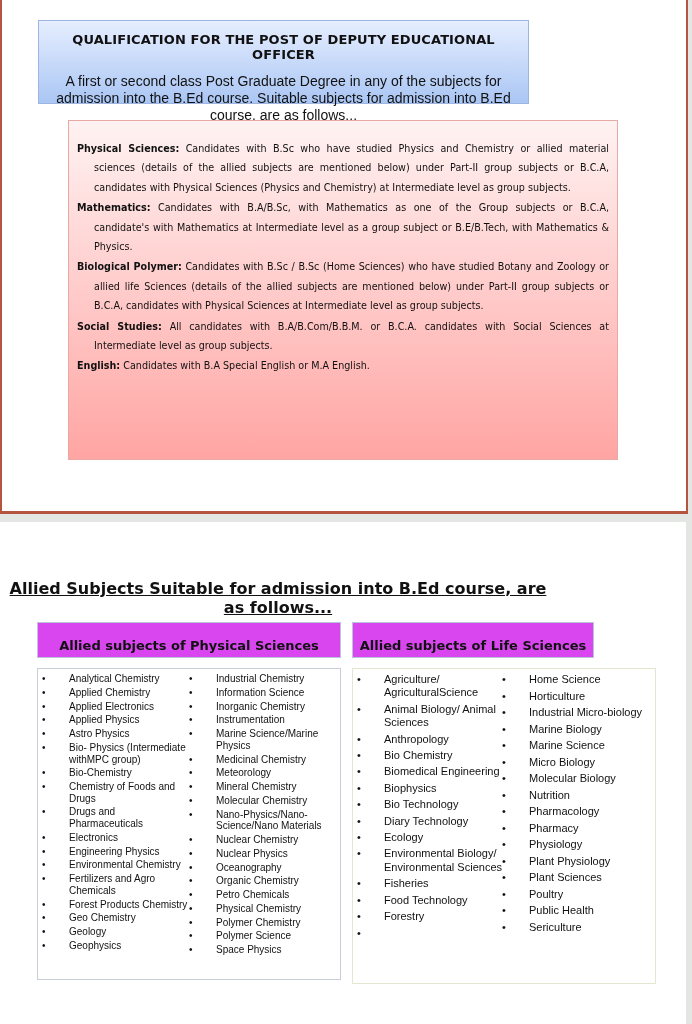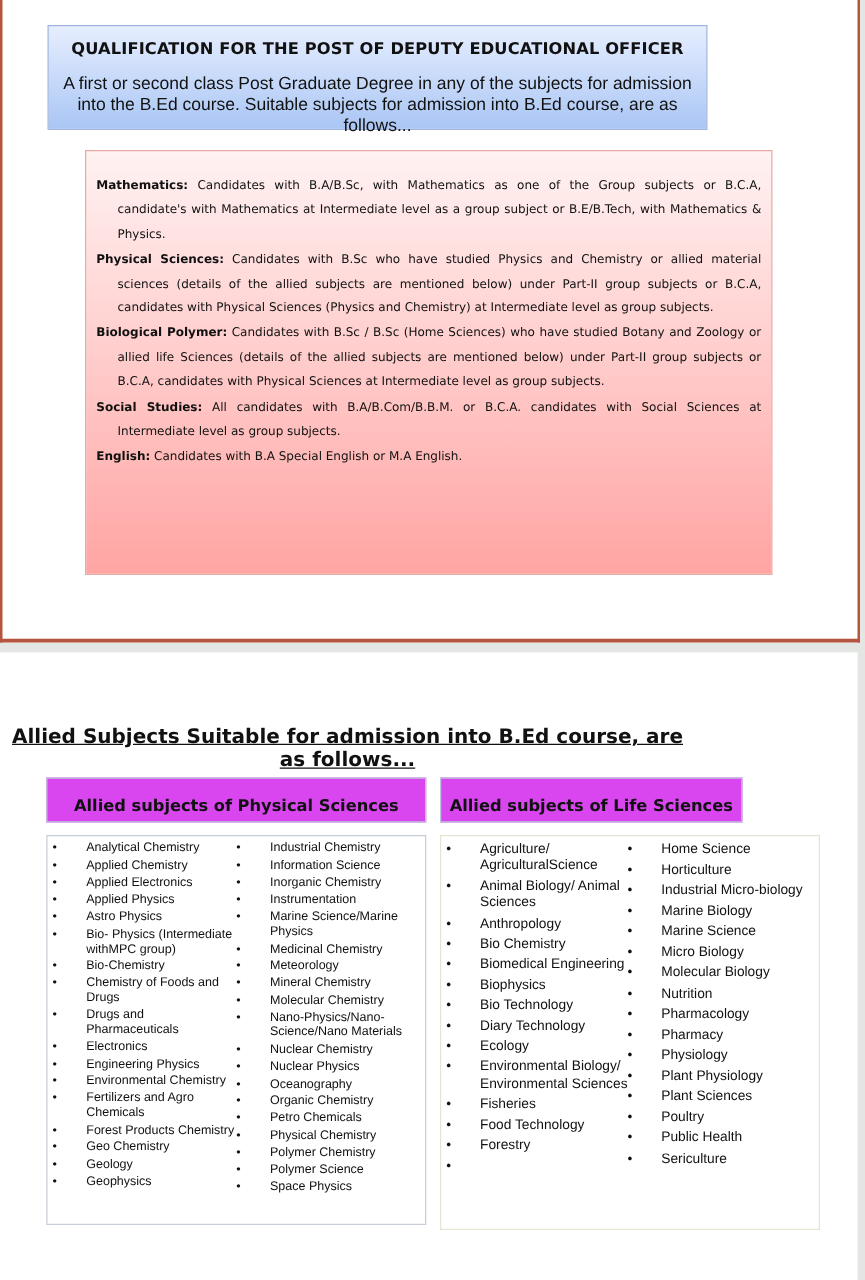--- a/index.html
+++ b/index.html
@@ -12,21 +12,21 @@
   }
   .page1 {
     position: absolute; left: 0; top: 0; width: 688px; height: 514px;
     background: #fff;
     border-left: 2px solid #b5553f;
     border-right: 2px solid #b5553f;
     border-bottom: 3px solid #b5553f;
     box-sizing: border-box;
   }
   .title-box {
-    position: absolute; left: 36px; top: 20px; width: 528px; height: 84px;
+    position: absolute; left: 36px; top: 20px; width: 491px; height: 84px;
     box-sizing: border-box;
     border: 1px solid #9db5e0;
     background: linear-gradient(#e6eeff, #aac6f4);
     text-align: center;
   }
   .title-box .heading {
     margin-top: 11px;
     font-weight: bold; font-size: 13px; letter-spacing: 0.1px;
   }
   .title-box .sub {
@@ -89,22 +89,22 @@
 </style>
 </head>
 <body>
 
 <div class="page1">
   <div class="title-box">
     <div class="heading">QUALIFICATION FOR THE POST OF DEPUTY EDUCATIONAL OFFICER</div>
     <div class="sub">A first or second class Post Graduate Degree in any of the subjects for admission into the B.Ed course. Suitable subjects for admission into B.Ed course, are as follows...</div>
   </div>
   <div class="pink-box" id="criteria">
+      <div class="para"><span class="label">Physical Sciences:</span><span> Candidates with B.Sc who have studied Physics and Chemistry or allied material sciences (details of the allied subjects are mentioned below) under Part-II group subjects or B.C.A, candidates with Physical Sciences (Physics and Chemistry) at Intermediate level as group subjects.</span></div>
       <div class="para"><span class="label">Mathematics:</span><span> Candidates with B.A/B.Sc, with Mathematics as one of the Group subjects or B.C.A, candidate's with Mathematics at Intermediate level as a group subject or B.E/B.Tech, with Mathematics &amp; Physics.</span></div>
-      <div class="para"><span class="label">Physical Sciences:</span><span> Candidates with B.Sc who have studied Physics and Chemistry or allied material sciences (details of the allied subjects are mentioned below) under Part-II group subjects or B.C.A, candidates with Physical Sciences (Physics and Chemistry) at Intermediate level as group subjects.</span></div>
       <div class="para"><span class="label">Biological Polymer:</span><span> Candidates with B.Sc / B.Sc (Home Sciences) who have studied Botany and Zoology or allied life Sciences (details of the allied subjects are mentioned below) under Part-II group subjects or B.C.A, candidates with Physical Sciences at Intermediate level as group subjects.</span></div>
       <div class="para"><span class="label">Social Studies:</span><span> All candidates with B.A/B.Com/B.B.M. or B.C.A. candidates with Social Sciences at Intermediate level as group subjects.</span></div>
       <div class="para"><span class="label">English:</span><span> Candidates with B.A Special English or M.A English.</span></div>
     </div>
 </div>
 
 <div class="page2">
   <div class="allied-heading">Allied Subjects Suitable for admission into B.Ed course, are as follows...</div>
   <div class="col-head phys">
     <span>Allied subjects of Physical Sciences</span>

